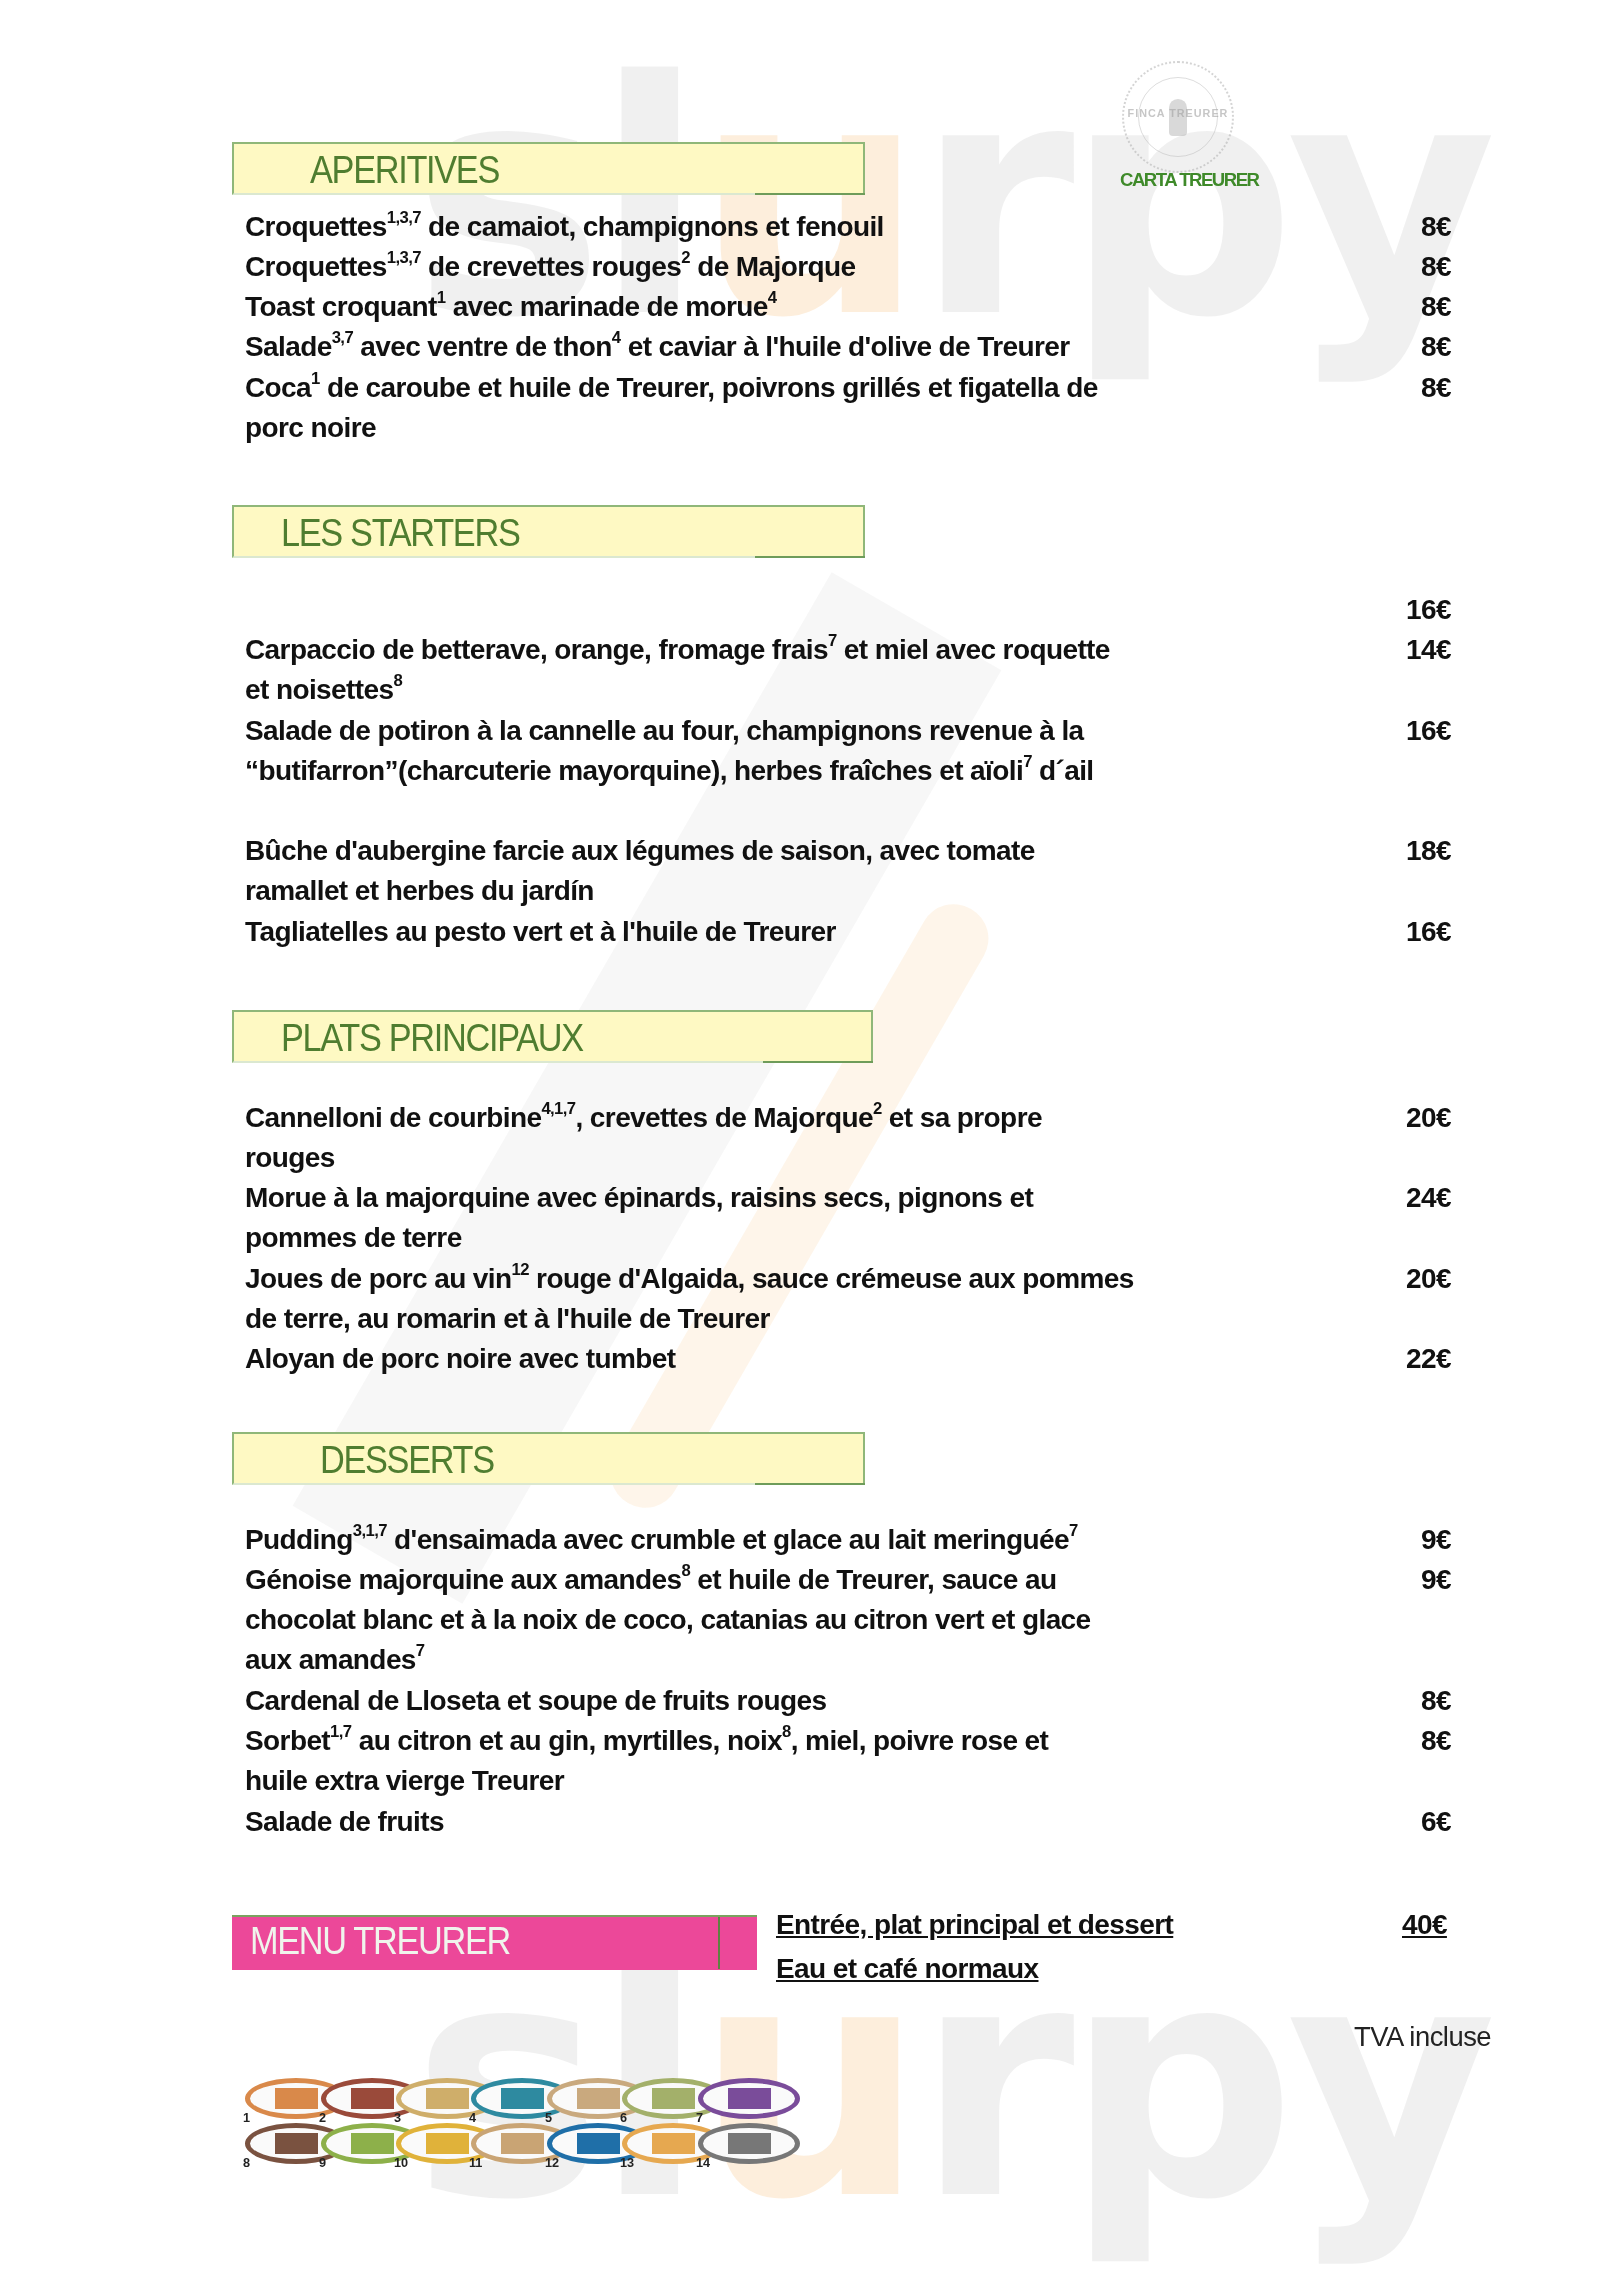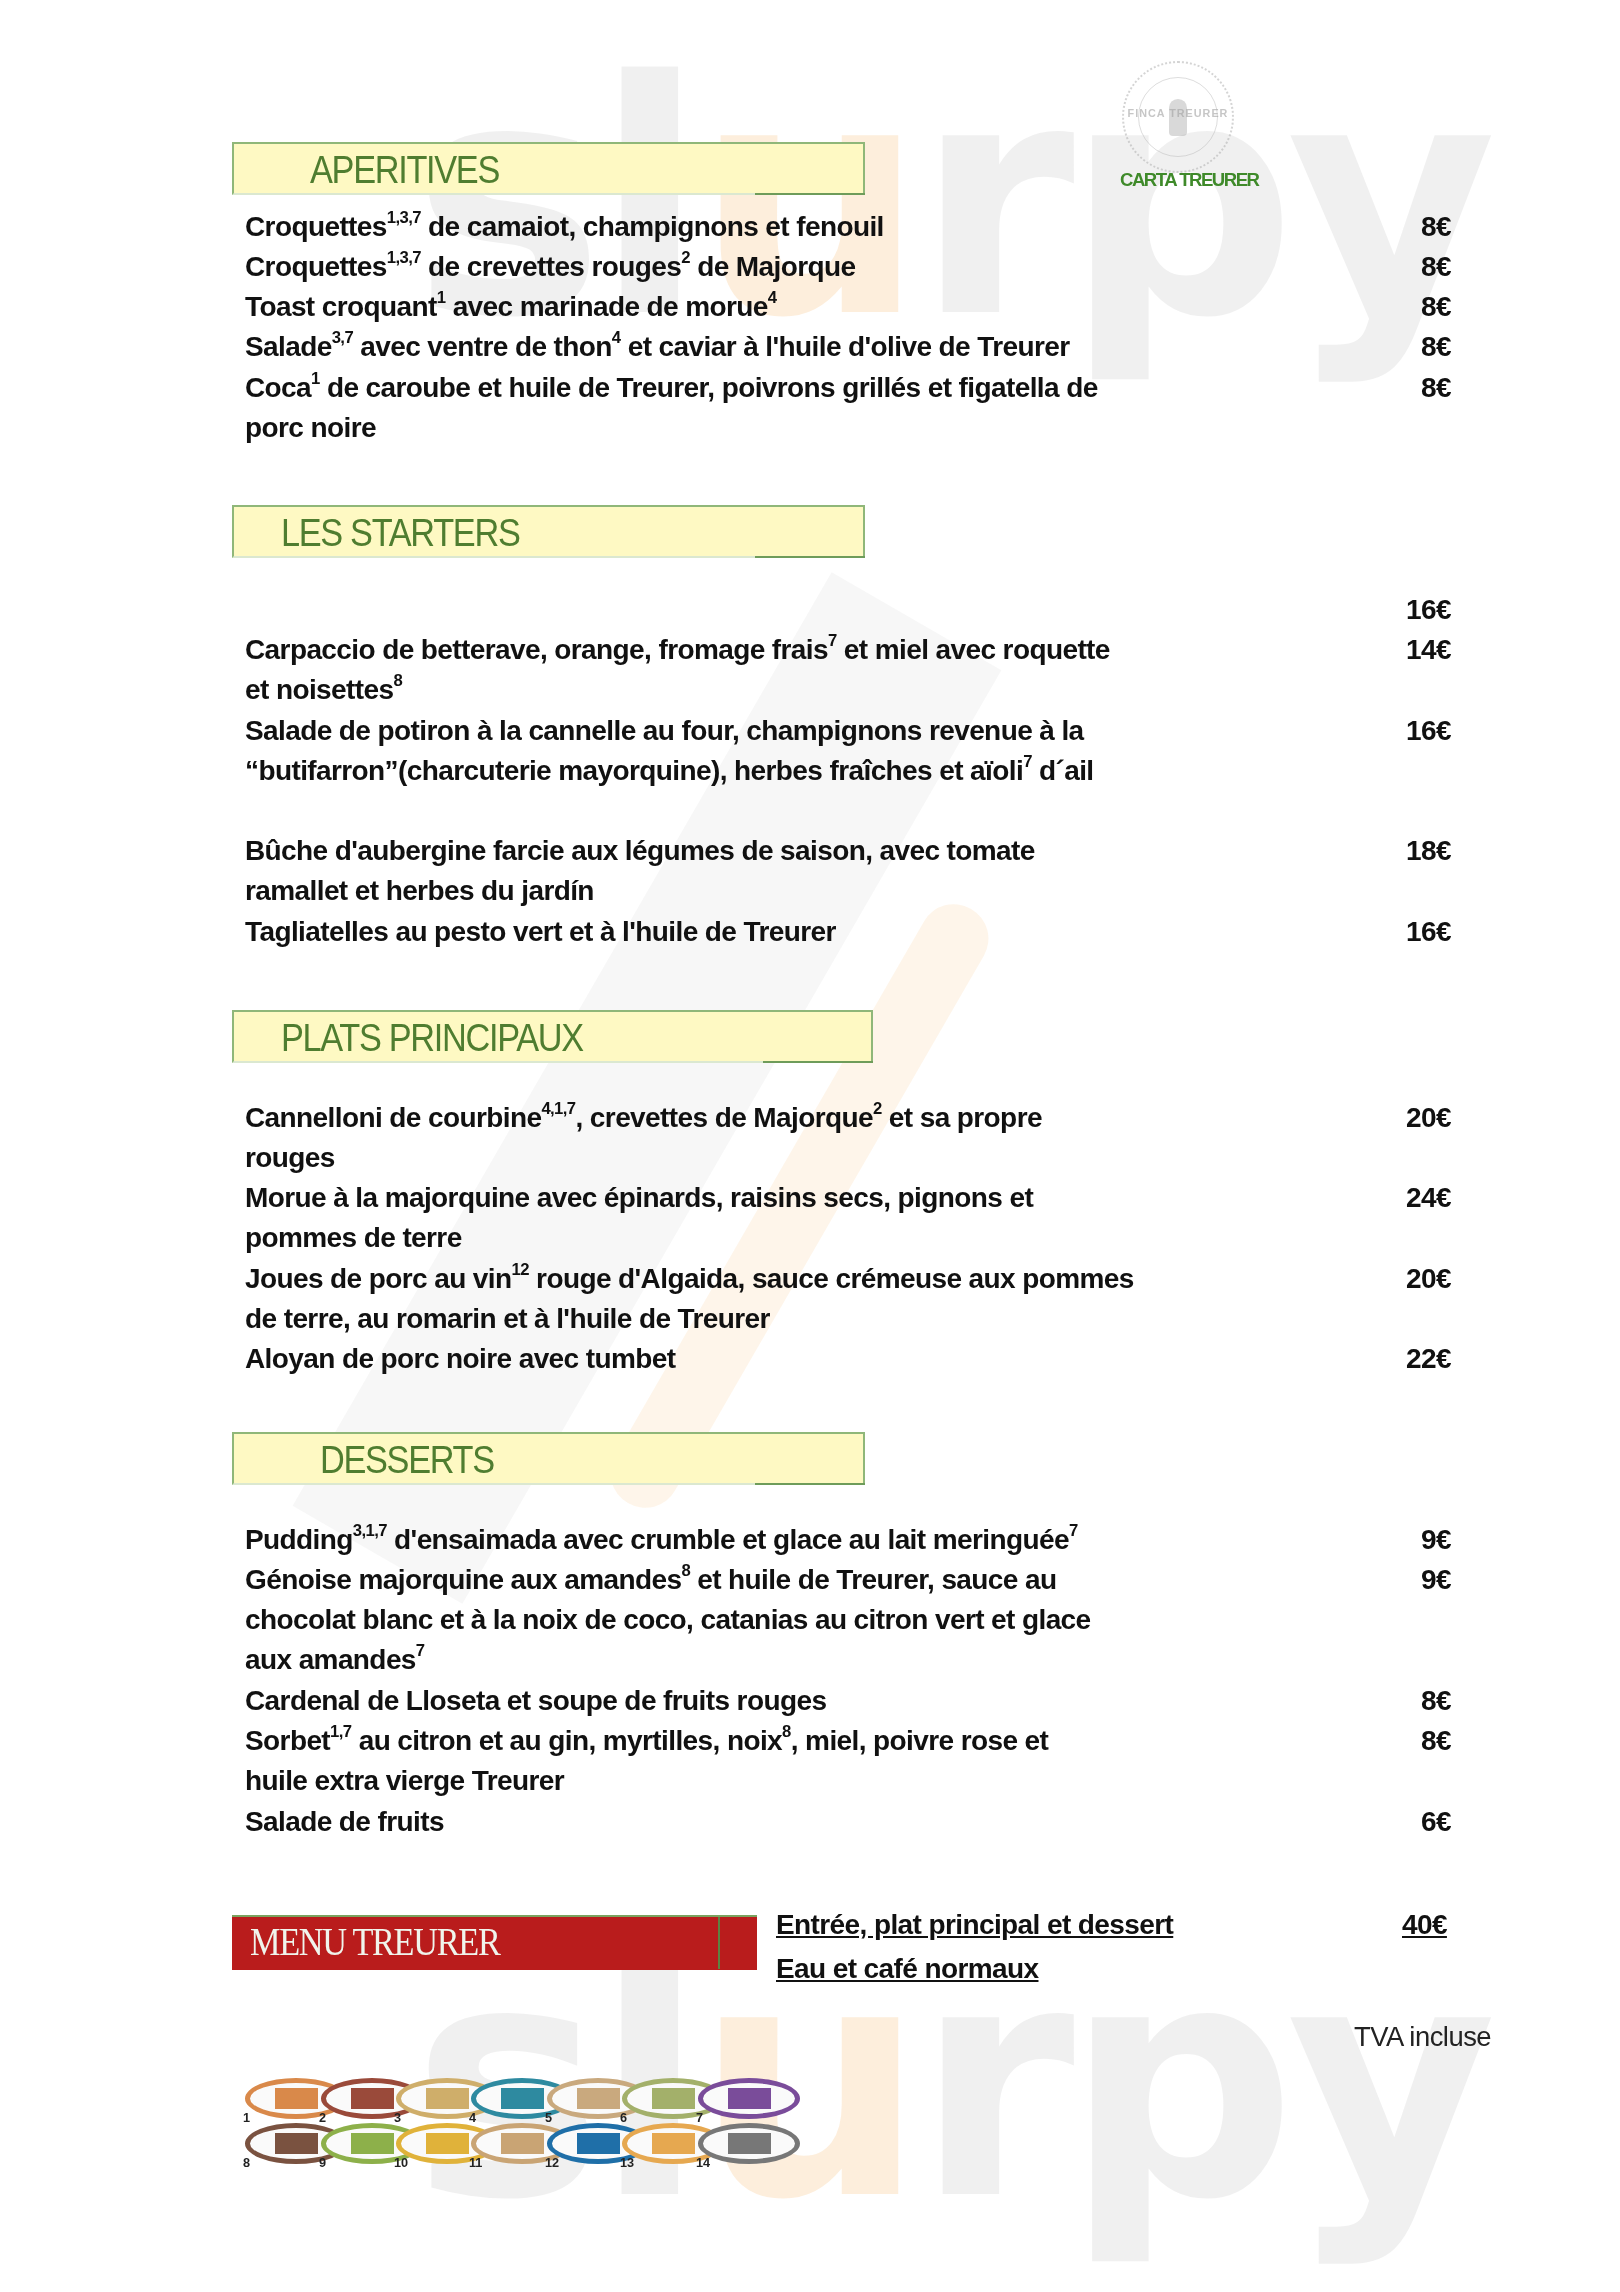--- a/index.html
+++ b/index.html
@@ -41,21 +41,21 @@
            letter-spacing: -1.5px; transform: scaleX(0.88); transform-origin: left; }
 
   
   .row { position: absolute; left: 245px; width: 1206px; font-size: 28px; font-weight: bold;
          line-height: 40px; letter-spacing: -0.6px; color: #111; }
   .row .txt { display: block; width: 941px; }
   .row .price { position: absolute; right: 0; top: 0; }
   sup { font-size: 16.7px; line-height: 0; position: relative; top: -2.9px; }
 
   .menu-box { position: absolute; left: 232px; top: 1915px; width: 525px; height: 55px;
-              background: #b91c1c; border-top: 2.9px solid #7aa35f; box-sizing: border-box; font-family: Liberation Serif, serif; }
+              background: #ec4899; border-top: 2.9px solid #7aa35f; box-sizing: border-box; }
   .menu-box::after { content:""; position:absolute; right:37px; top:0; width:2px; height:52px; background:#5c8342;}
   .menu-box span { position: absolute; left: 17.6px; top: 2px; font-size: 39px; color: #f0f4ec;
               letter-spacing: -1.5px; transform: scaleX(0.88); transform-origin: left; }
   .menu-desc { position: absolute; left: 776px; font-size: 28px; font-weight: bold; letter-spacing: -0.6px; text-decoration: underline; }
   .tva { position: absolute; left: 1354px; top: 2021px; font-size: 27.4px; color: #222; letter-spacing:-0.5px; }
 
   
   .allergen { position: absolute; width: 102px; height: 41px; border-radius: 50%;
               border: 5.9px solid #ccc; box-sizing: border-box; background: #fafafa;
               display:flex; align-items:center; justify-content:center; }

